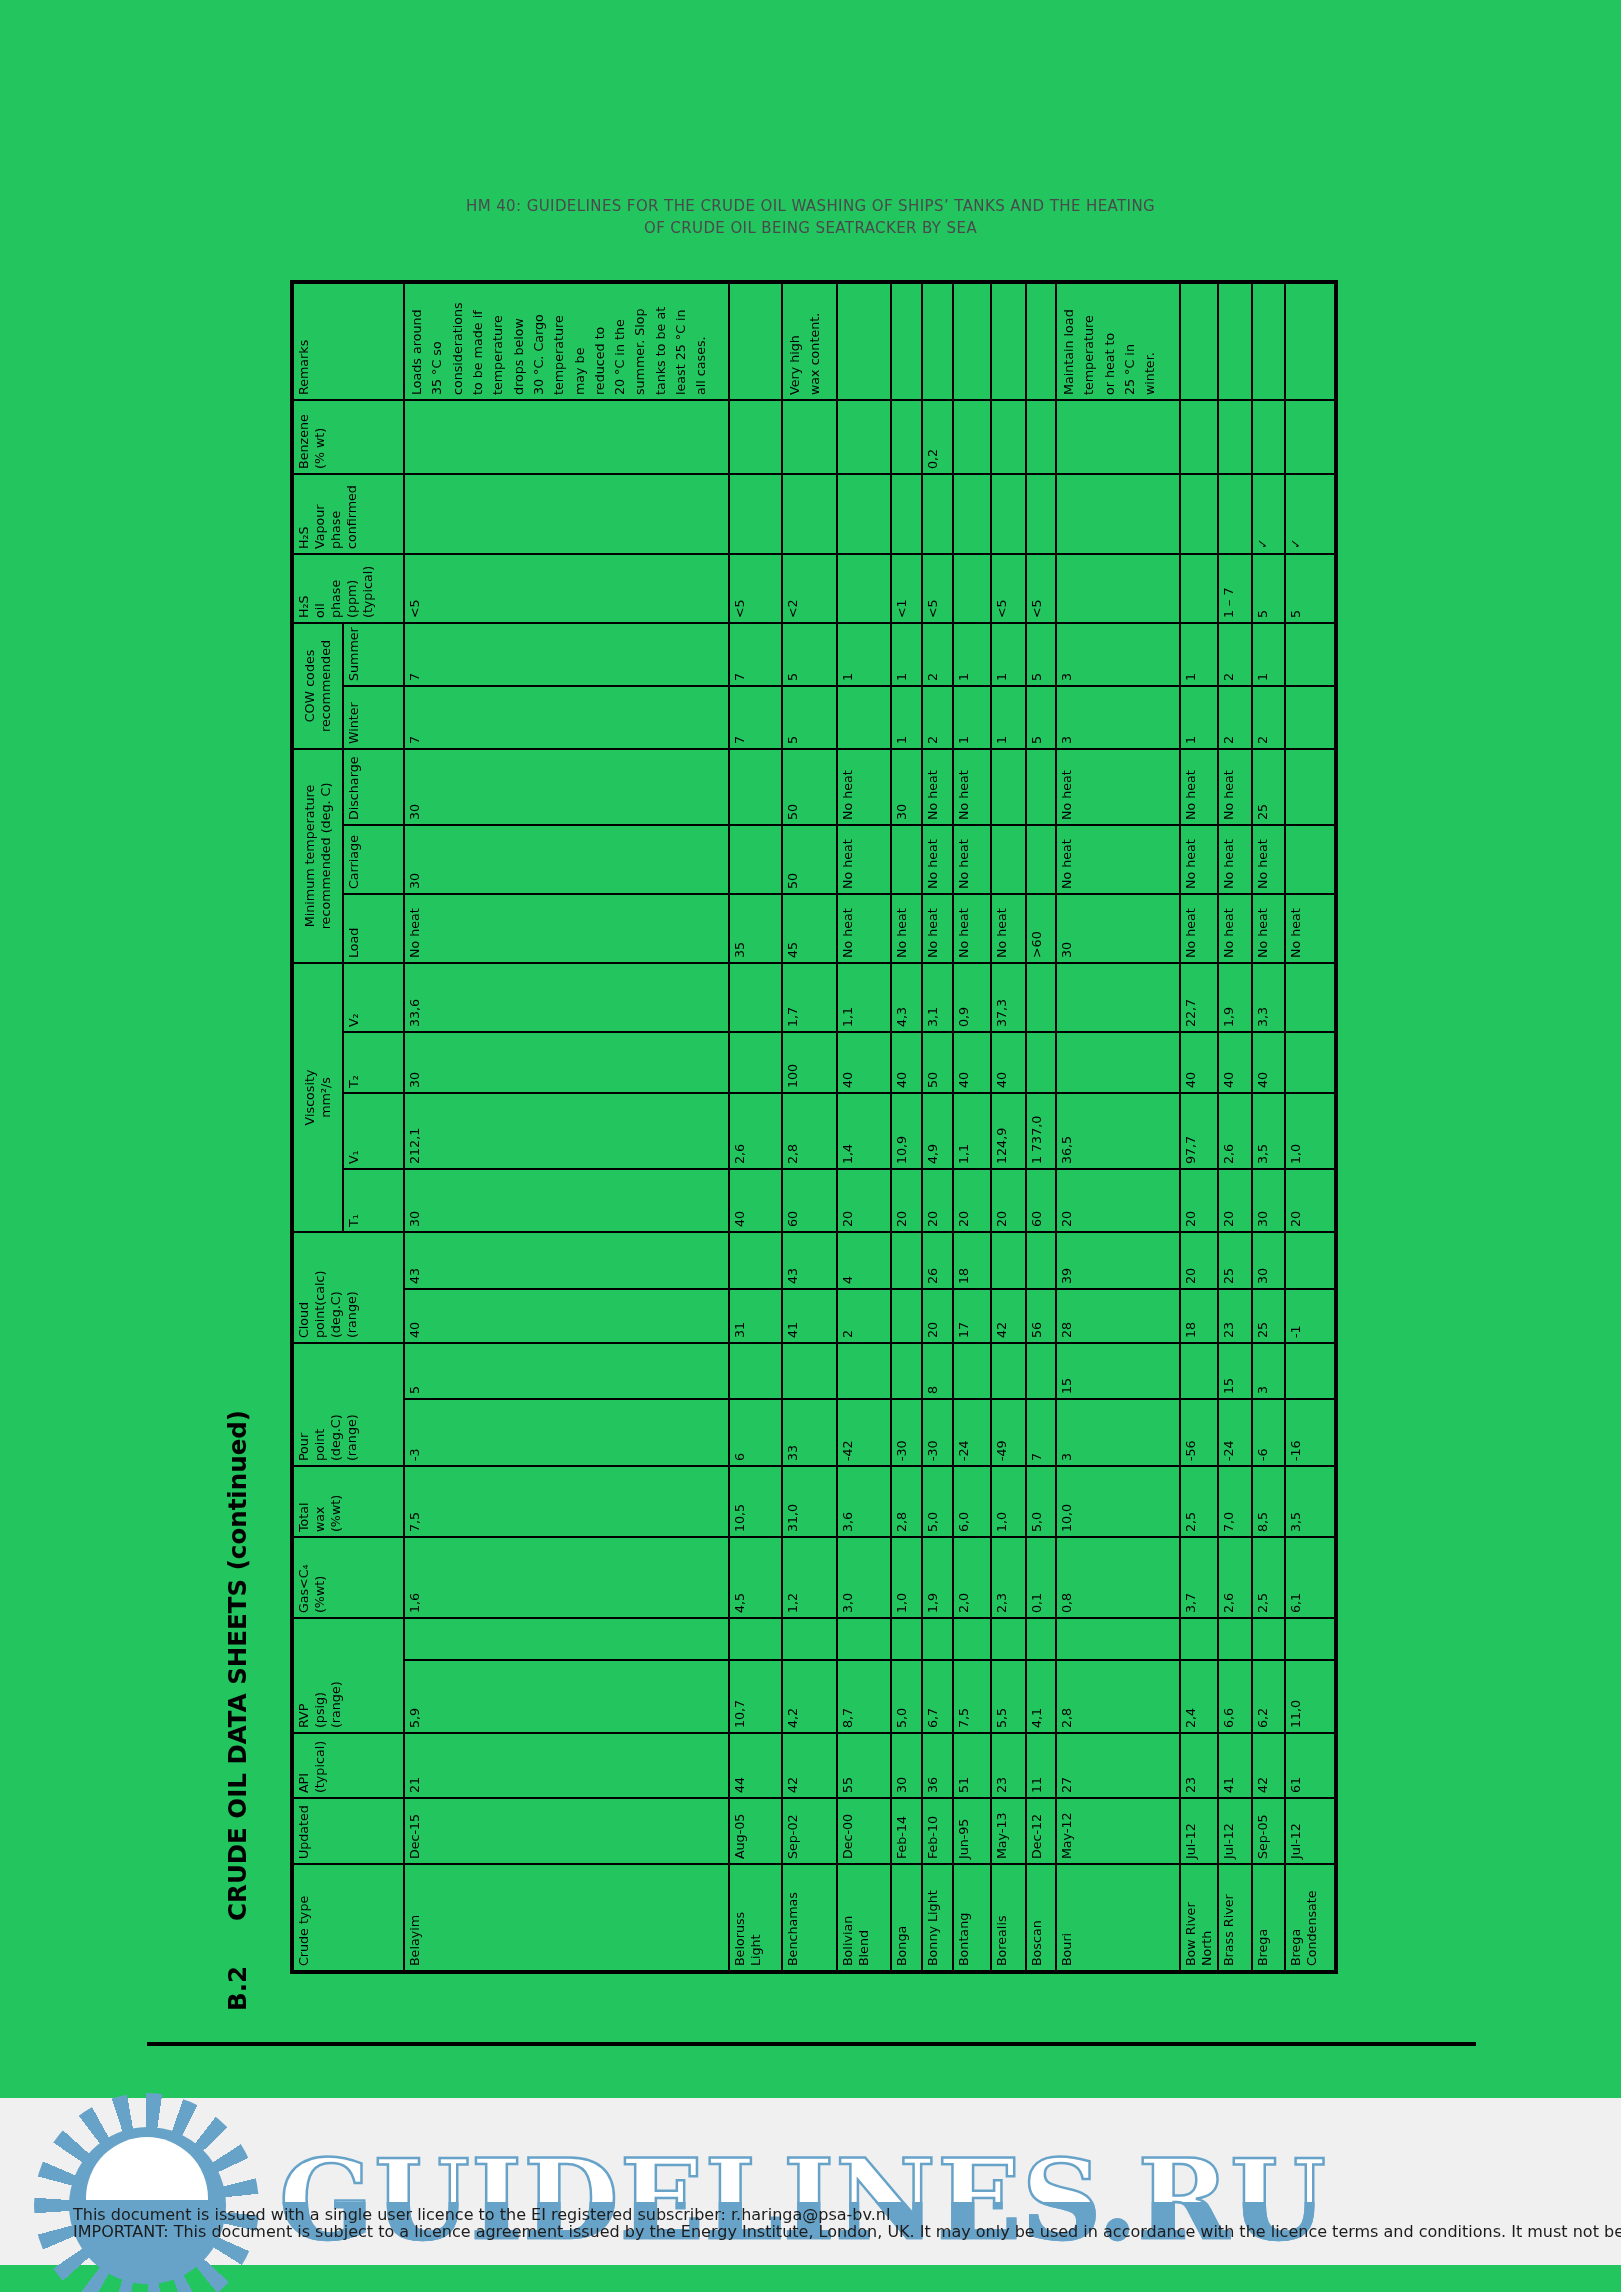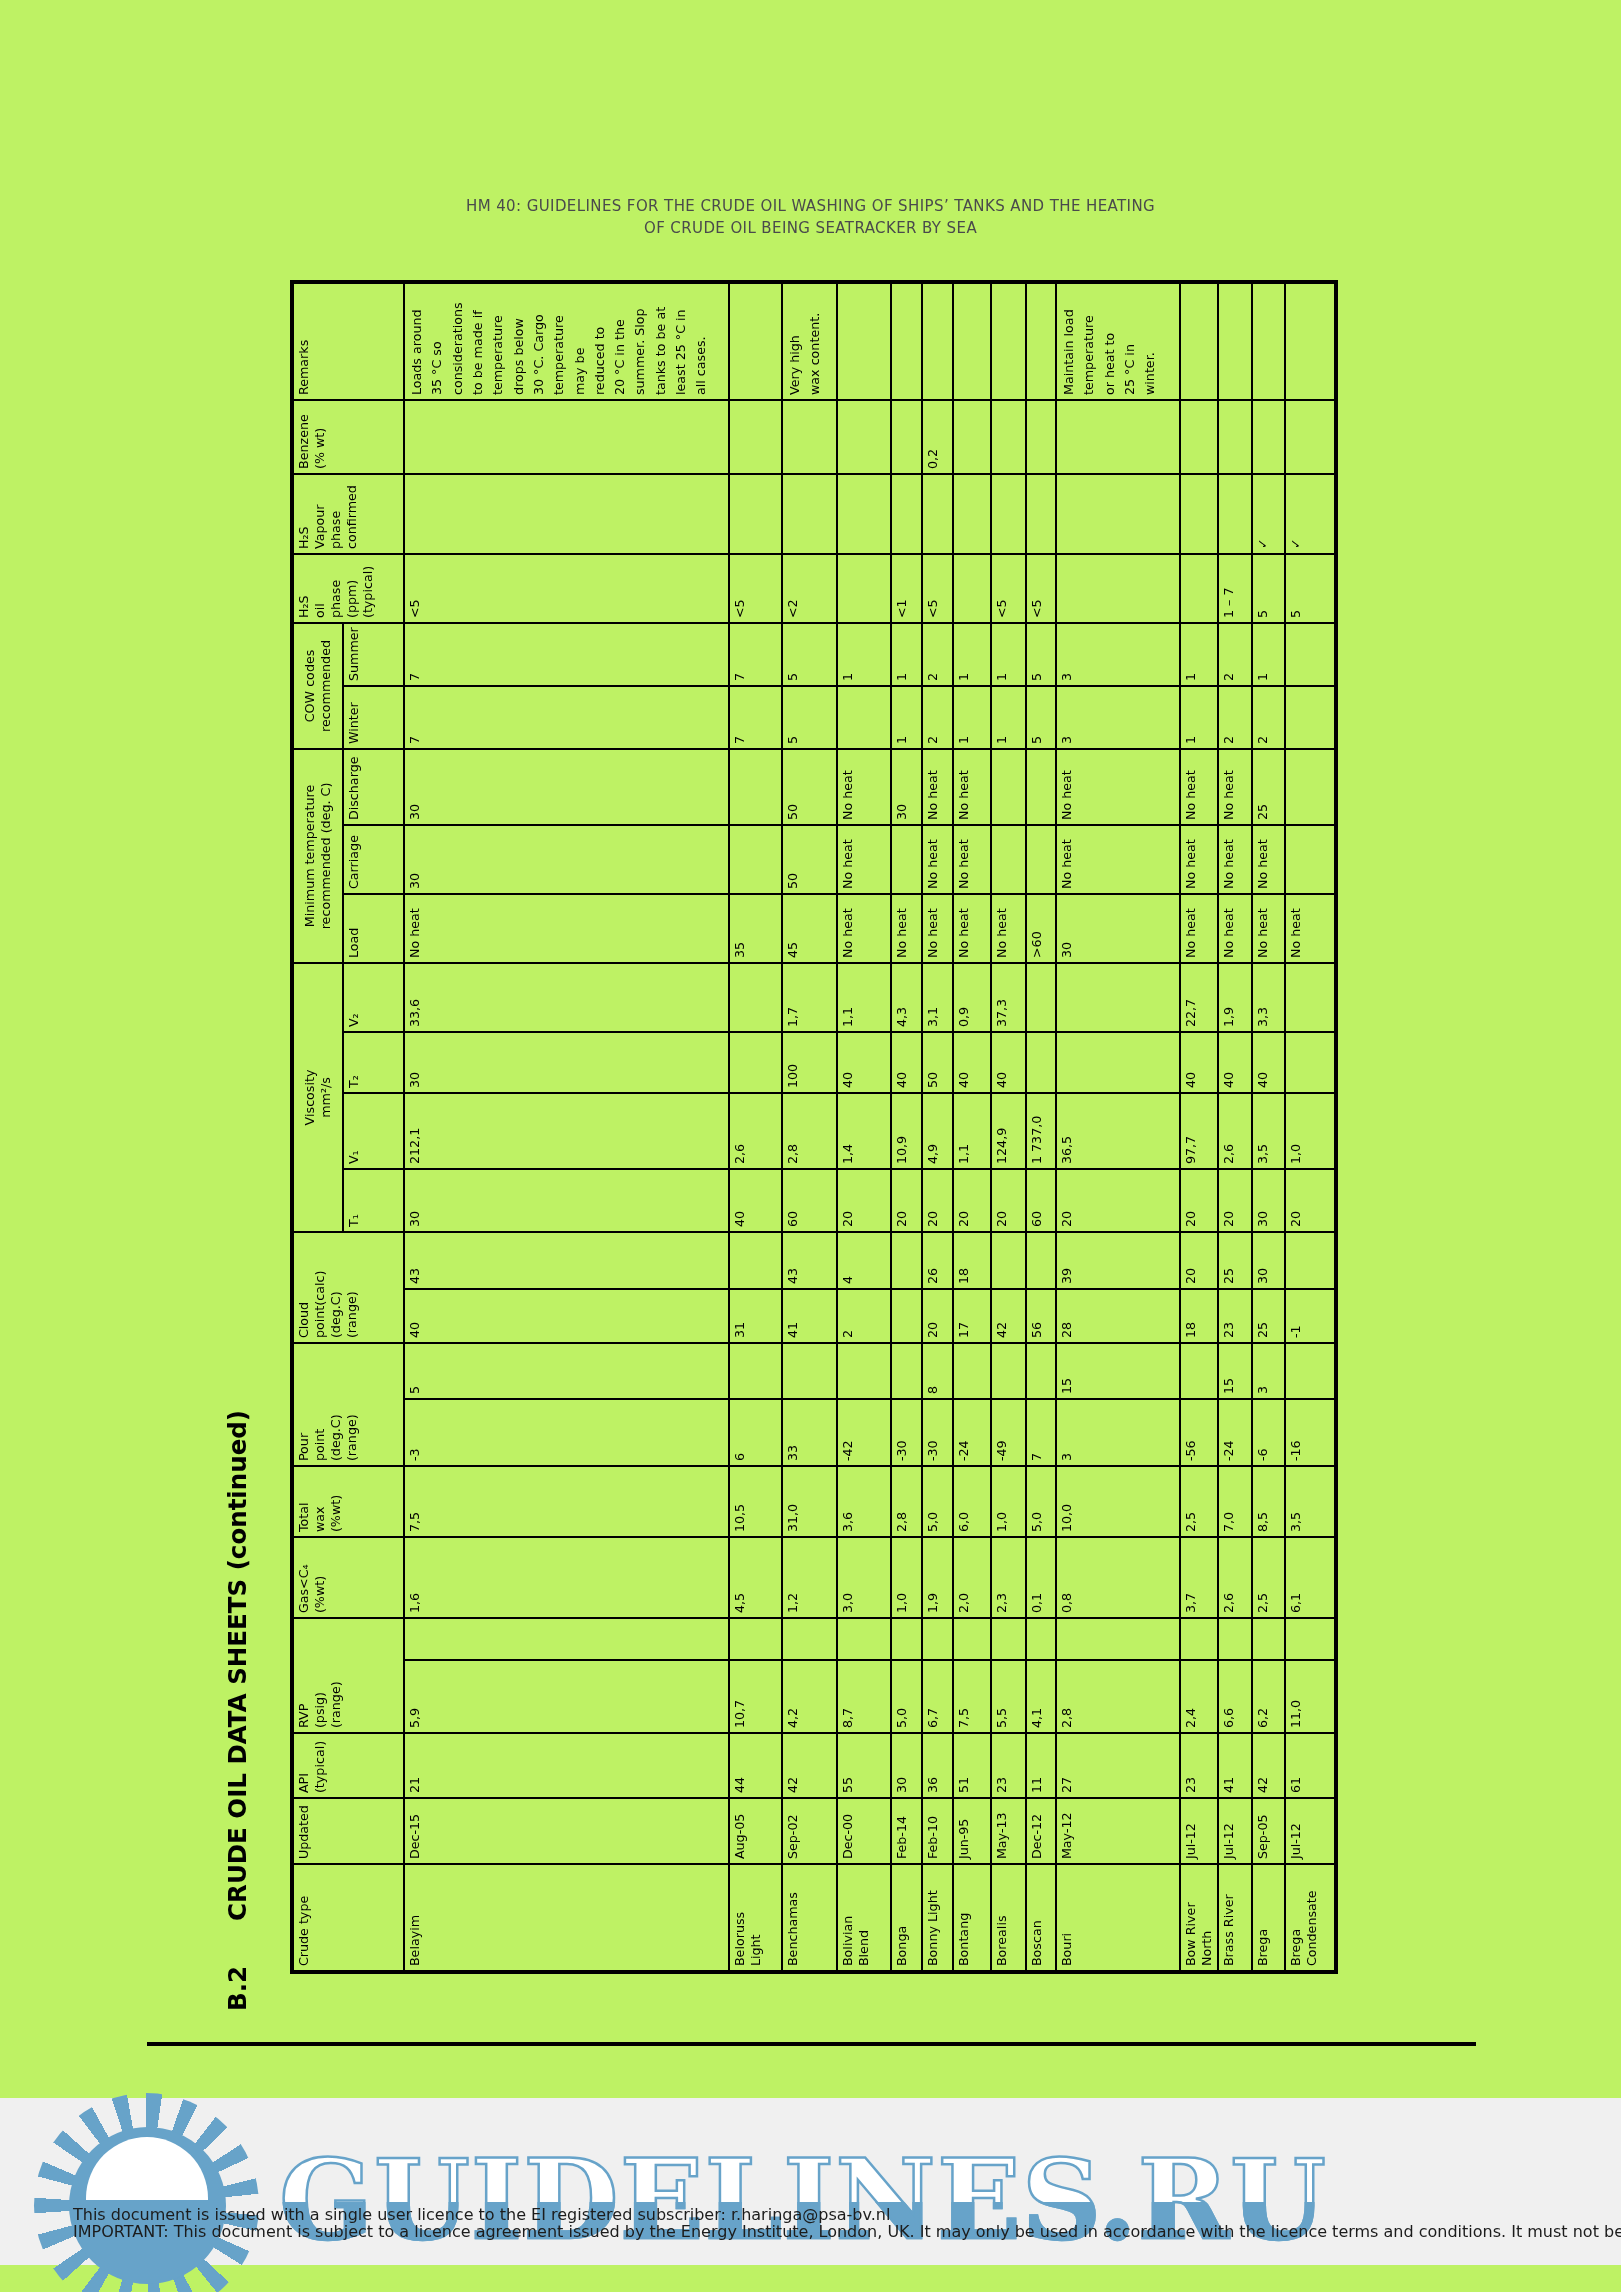--- a/index.html
+++ b/index.html
@@ -1,18 +1,18 @@
 <!DOCTYPE html>
 <html><head>
 <meta charset="utf-8">
 <style>
   html,body{margin:0;padding:0;background:#ffffff;}
   body{width:1621px;height:2293px;position:relative;overflow:hidden;
        font-family:"DejaVu Sans",sans-serif;color:#000;}
-  .page{position:absolute;left:0;top:0;width:1621px;height:2293px;background:#bef264;}
+  .page{position:absolute;left:0;top:0;width:1621px;height:2293px;background:#22c55e;}
 
   
   .running-head{position:absolute;left:0;top:196px;width:1621px;text-align:center;
     font-size:15px;line-height:21.6px;color:#4a4a4c;letter-spacing:0.4px;}
 
   
   .side-title{position:absolute;left:223px;top:2011px;width:716px;height:35px;
     transform:rotate(-90deg);transform-origin:0 0;
     font-size:24.5px;font-weight:bold;white-space:nowrap;}
   .side-title .sec{display:inline-block;margin-right:45px;}

